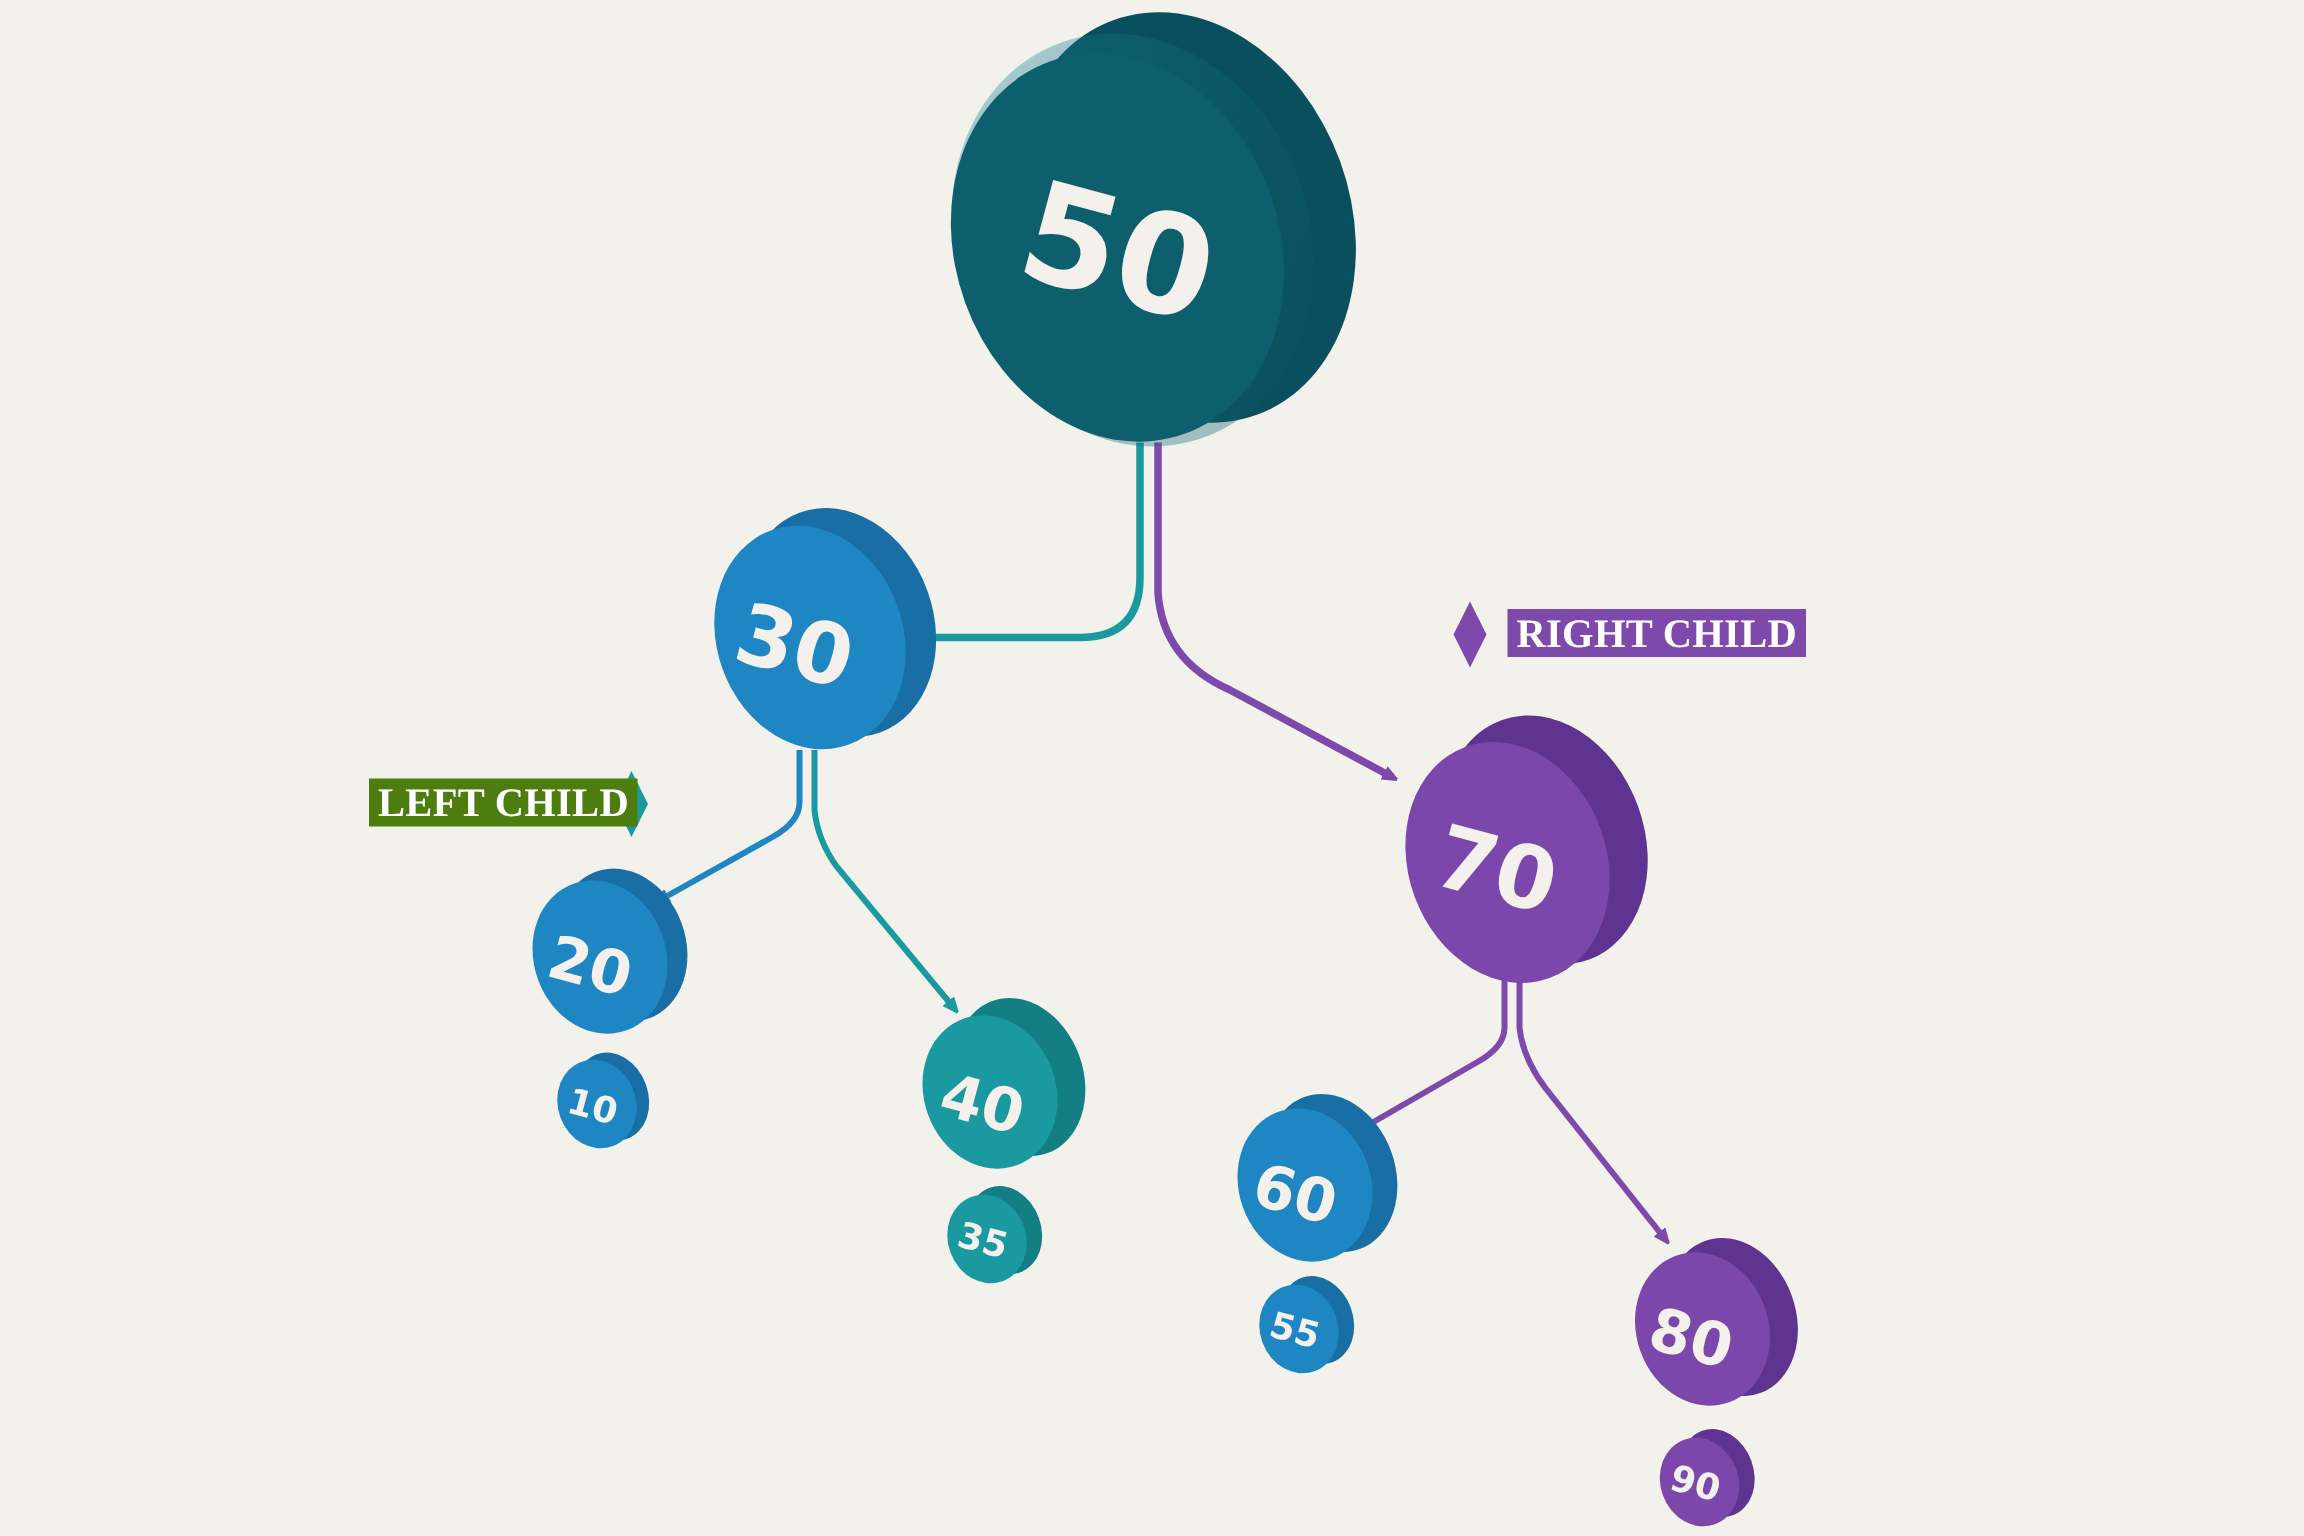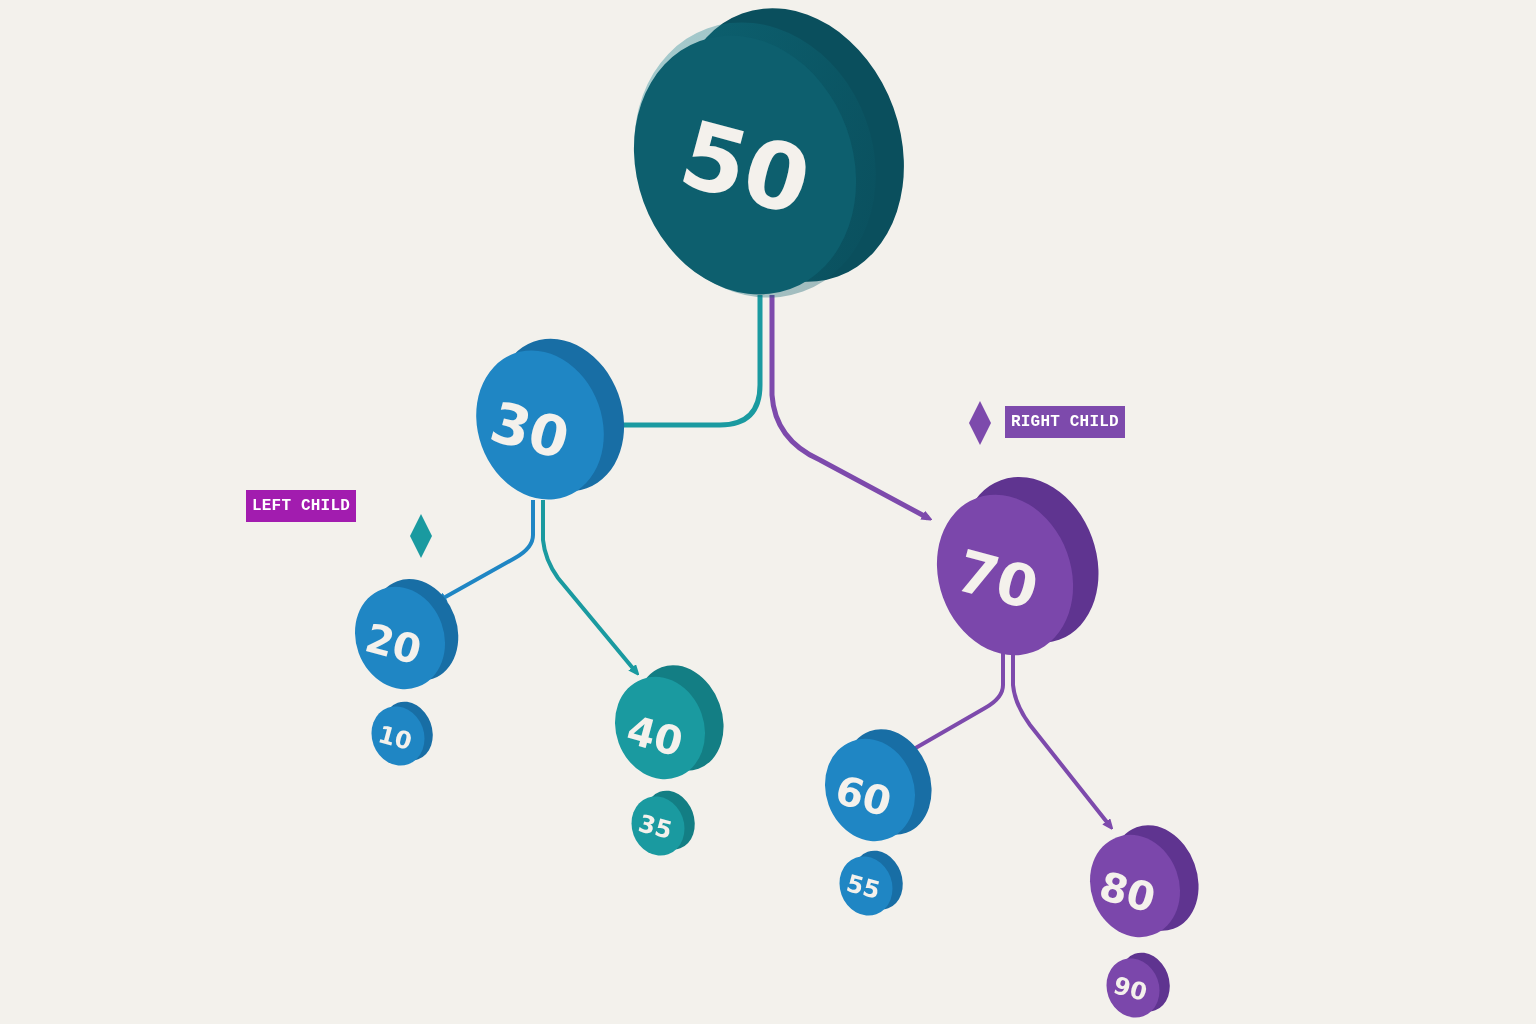--- a/index.html
+++ b/index.html
@@ -1,18 +1,18 @@
 <!DOCTYPE html>
 <html><head>
 <meta charset="utf-8">
 <style>
   html, body { margin:0; padding:0; }
   body { width:1536px; height:1024px; background:#f3f1ec; overflow:hidden; position:relative; font-family:"DejaVu Sans", sans-serif; }
   #stage { position:absolute; left:0; top:0; width:1536px; height:1024px; }
-  .label-tag { position:absolute; color:#fff; font-family:Liberation Mono, monospace; font-weight:bold; font-size:16px; padding:3px 6px; line-height:26px; letter-spacing:0.2px; }
+  .label-tag { position:absolute; color:#fff; font-family:Liberation Serif, serif; font-weight:bold; font-size:27px; padding:3px 6px; line-height:26px; letter-spacing:0.2px; }
   .node-text { font-family:"DejaVu Sans", sans-serif; font-weight:bold; fill:#f4f1ec; }
 </style>
 </head>
 <body>
 
 <svg id="stage" width="1536" height="1024" viewBox="0 0 1536 1024" xmlns="http://www.w3.org/2000/svg">
   <defs>
     <marker id="arrowTeal" markerWidth="10" markerHeight="10" refX="6" refY="5" orient="auto" markerUnits="userSpaceOnUse">
       <path d="M0,0 L12,5 L0,10 z" fill="#1a9aa0"></path>
     </marker>
@@ -113,14 +113,14 @@
   <g>
     <ellipse cx="1145" cy="982" rx="24" ry="30" transform="rotate(-20 1145 982)" fill="#5f3490"></ellipse>
     <ellipse cx="1133" cy="988" rx="26" ry="30" transform="rotate(-20 1133 988)" fill="#7b47ab"></ellipse>
     <text class="node-text" x="1130" y="997" font-size="24" text-anchor="middle" transform="rotate(15 1130 990)">90</text>
   </g>
 
   <path d="M421,514 L432,536 L421,558 L410,536 z" fill="#1a9aa0"></path>
   <path d="M980,401 L991,423 L980,445 L969,423 z" fill="#7d4aac"></path>
 </svg>
 
-<div class="label-tag" style="left:246px; top:490px; background:#a21caf;">LEFT CHILD</div>
+<div class="label-tag" style="left:246px; top:519px; background:#4d7c0f;">LEFT CHILD</div>
 <div class="label-tag" style="left:1005px; top:406px; background:#7d4aac;">RIGHT CHILD</div>
 
 </body></html>

